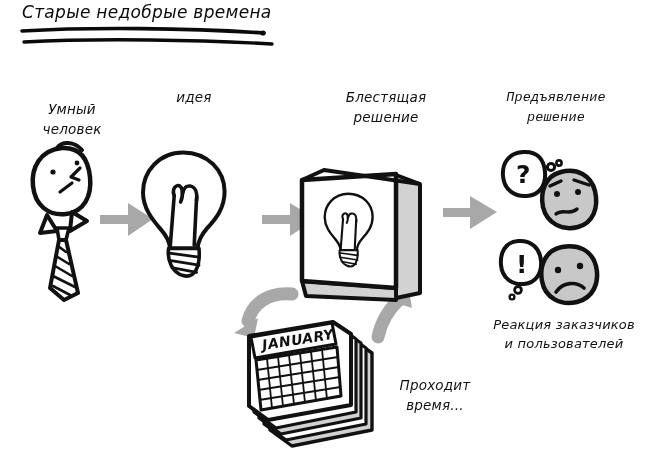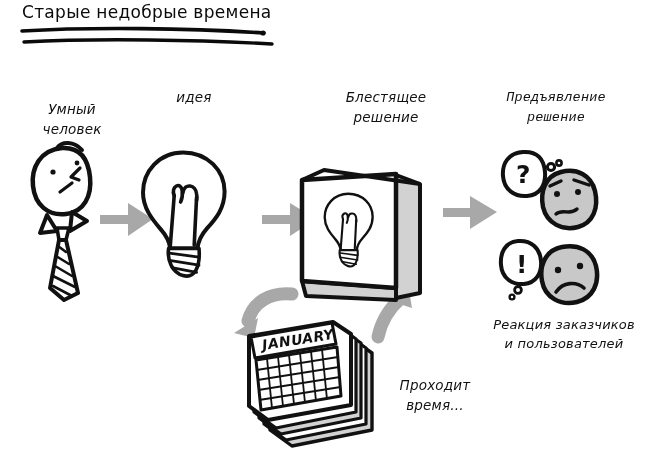--- a/index.html
+++ b/index.html
@@ -34,20 +34,21 @@
     line-height: 1.45;
     letter-spacing: 0.2px;
     white-space: nowrap;
   }
   .title {
     position: absolute;
     left: 22px;
     top: 2px;
     font-family: "DejaVu Sans", sans-serif;
     font-size: 17px;
+    font-style: italic;
     color: #0a0a0a;
     white-space: nowrap;
     letter-spacing: 0.3px;
   }
   .lbl-person  { left: 17px;  top: 88px;  width: 110px; margin-top: 12px; }
   .lbl-idea    { left: 132px; top: 88px;  width: 124px; }
   .lbl-solution{ left: 320px; top: 88px;  width: 132px; }
   .lbl-product { left: 480px; top: 88px;  width: 152px; font-family: Liberation Mono, monospace; }
   .lbl-reaction{ left: 480px; top: 316px; width: 168px; font-size: 13px; }
   .lbl-time    { left: 383px; top: 376px; width: 104px; }
@@ -226,21 +227,21 @@
   <div class="label lbl-person">
     <div>Умный</div>
     <div>человек</div>
   </div>
 
   <div class="label lbl-idea">
     <div>идея</div>
   </div>
 
   <div class="label lbl-solution">
-    <div>Блестящее</div>
+    <div>Блестящая</div>
     <div>решение</div>
   </div>
 
   <div class="label lbl-product">
     <div>Предъявление</div>
     <div>решение</div>
   </div>
 
   <div class="label lbl-reaction">
     <div>Реакция заказчиков</div>

